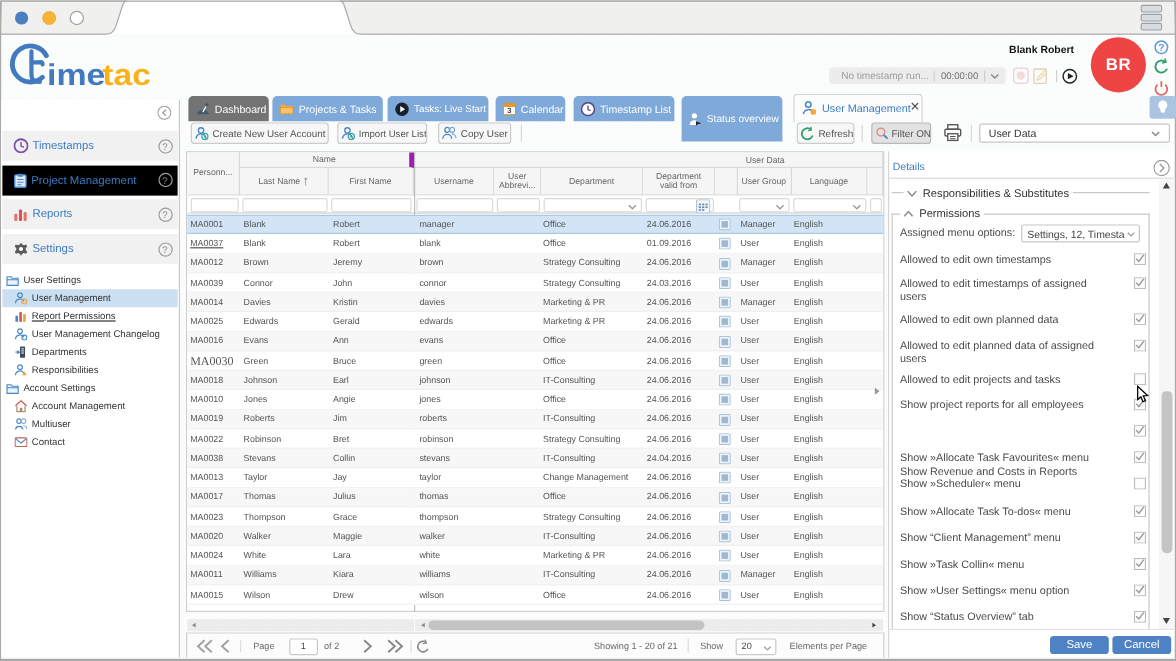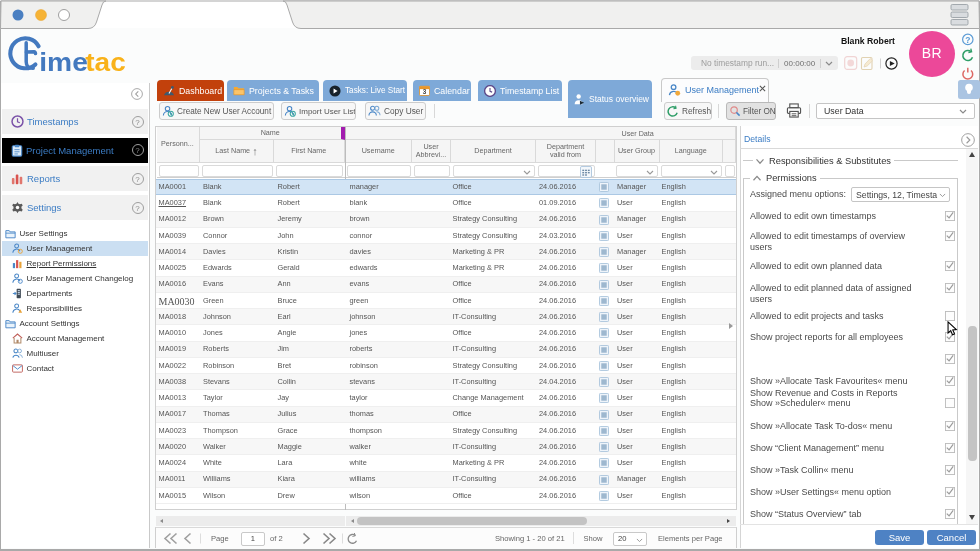--- a/index.html
+++ b/index.html
@@ -50,39 +50,39 @@
 <circle cx="6.7" cy="7" r="3.4" fill="#e8a5a5"></circle>
 </g>
 <g opacity="0.5">
 <rect x="17.5" y="1.5" width="10.5" height="12" rx="1.2" fill="none" stroke="#c9a96a" stroke-width="1.1"></rect>
 <path d="M20,11 L21,8 L26.2,2.6 L28.5,4.8 L23.2,10 Z" fill="#f3d9a8" stroke="#c9a96a" stroke-width="0.7"></path>
 </g>
 <line x1="36.5" y1="2.5" x2="36.5" y2="12.5" stroke="#d0d0d0"></line>
 <circle cx="47.5" cy="7.5" r="5.6" fill="none" stroke="#222" stroke-width="1.2"></circle>
 <path d="M45.9,4.9 L50.7,7.5 L45.9,10.1 Z" fill="#222"></path>
 </svg>
-<div class="abs" style="left:909px;top:30.5px;width:46px;height:46px;border-radius:50%;background:#ec4899;color:#fff;font-size:14px;font-weight:normal;text-align:center;line-height:45px;letter-spacing:0.5px;">BR</div>
+<div class="abs" style="left:909px;top:30.5px;width:46px;height:46px;border-radius:50%;background:#ef4444;color:#fff;font-size:14px;font-weight:bold;text-align:center;line-height:45px;letter-spacing:0.5px;">BR</div>
 <svg class="abs" style="left:956px;top:32px" width="24" height="68" viewBox="0 0 24 68">
 <circle cx="11.8" cy="7.4" r="5.2" fill="none" stroke="#5b9bd5" stroke-width="1.2"></circle>
 <text x="11.8" y="10.6" text-anchor="middle" font-size="8.5" font-weight="bold" fill="#5b9bd5" font-family="Liberation Sans, sans-serif">?</text>
 <g stroke="#2f9e68" stroke-width="1.6" fill="none">
 <path d="M16.5,25.3 A 5,5 0 1 1 15.1,19.7"></path>
 <path d="M14.8,16.6 L15.6,19.8 L12.4,20.5" stroke-width="1.3"></path>
 </g>
 <g stroke="#dd6864" stroke-width="1.5" fill="none">
 <path d="M8.6,38.5 A 4.9,4.9 0 1 0 15,38.5"></path>
 <line x1="11.8" y1="35.8" x2="11.8" y2="40.5"></line>
 </g>
 <rect x="2" y="48" width="22" height="19" rx="2.5" fill="#aac4e2"></rect>
 <g fill="#fff">
       <circle cx="13" cy="55.5" r="3.8"></circle>
       <path d="M11,57.5 h4 v2.6 a2,2 0 0 1 -4,0 Z"></path>
     </g>
 </svg>
-<div class="abs" style="left:157px;top:80px;width:67px;height:21px;background:#c2410c;border-radius:4px 4px 0 0;color:#fff;font-size:8.8px;display:flex;align-items:center;white-space:nowrap;overflow:hidden;"><span style="margin:0 4px 0 6px;display:flex;">
+<div class="abs" style="left:157px;top:80px;width:67px;height:21px;background:#737373;border-radius:4px 4px 0 0;color:#fff;font-size:8.8px;display:flex;align-items:center;white-space:nowrap;overflow:hidden;"><span style="margin:0 4px 0 6px;display:flex;">
       <svg width="12" height="11" viewBox="0 0 14 13">
         <path d="M1,12 A6.5,6.5 0 0 1 13,12 Z" fill="#3d5a70"></path>
         <path d="M7,10 L11,3" stroke="#fff" stroke-width="1.3"></path>
         <circle cx="11" cy="3" r="1.7" fill="#3d5a70"></circle>
       </svg>
     </span>Dashboard</div>
 <div class="abs" style="left:227px;top:80px;width:92px;height:21px;background:#7ea9d8;border-radius:4px 4px 0 0;color:#fff;font-size:8.8px;display:flex;align-items:center;white-space:nowrap;overflow:hidden;"><span style="margin:0 4px 0 6px;display:flex;">
       <svg width="12" height="11" viewBox="0 0 14 12">
         <path d="M1,2 h4 l1.5,1.5 H13 V11 H1 Z" fill="#f6a933"></path>
         <path d="M1,5 h12 v6 h-12 Z" fill="#fbc469" stroke="#e0922a" stroke-width="0.7"></path>
@@ -706,21 +706,21 @@
 <div class="abs" style="left:750px;top:189px;font-size:9px;color:#4a4a4a;">Assigned menu options:</div>
 <div class="abs" style="left:851px;top:186.5px;width:99px;height:15.5px;background:#fff;border:1px solid #c5c5c5;border-radius:2px;font-size:8.7px;color:#444;overflow:hidden;white-space:nowrap;"><span style="margin-left:4px;line-height:14px;display:inline-block;">Settings, 12, Timesta</span>
 <svg style="position:absolute;right:3px;top:5.5px" width="7" height="4.5" viewBox="0 0 8 5">
       <path d="M1,1 L4,4 L7,1" fill="none" stroke="#999" stroke-width="1.1"></path>
     </svg></div>
 <div class="abs" style="left:750px;top:211px;width:172px;font-size:9px;color:#4a4a4a;line-height:10.5px;">Allowed to edit own timestamps</div>
 <svg class="abs" style="left:944.5px;top:211px" width="10" height="10" viewBox="0 0 11 11">
     <rect x="0.5" y="0.5" width="10" height="10" fill="#fdfdfd" stroke="#bbb"></rect>
     <path d="M2,5 L4.5,7.5 L9,1.5" fill="none" stroke="#9a9a9a" stroke-width="1.3"></path>
   </svg>
-<div class="abs" style="left:750px;top:231px;width:172px;font-size:9px;color:#4a4a4a;line-height:10.5px;">Allowed to edit timestamps of overview users</div>
+<div class="abs" style="left:750px;top:231px;width:172px;font-size:9px;color:#4a4a4a;line-height:10.5px;">Allowed to edit timestamps of assigned users</div>
 <svg class="abs" style="left:944.5px;top:231px" width="10" height="10" viewBox="0 0 11 11">
     <rect x="0.5" y="0.5" width="10" height="10" fill="#fdfdfd" stroke="#bbb"></rect>
     <path d="M2,5 L4.5,7.5 L9,1.5" fill="none" stroke="#9a9a9a" stroke-width="1.3"></path>
   </svg>
 <div class="abs" style="left:750px;top:261px;width:172px;font-size:9px;color:#4a4a4a;line-height:10.5px;">Allowed to edit own planned data</div>
 <svg class="abs" style="left:944.5px;top:261px" width="10" height="10" viewBox="0 0 11 11">
     <rect x="0.5" y="0.5" width="10" height="10" fill="#fdfdfd" stroke="#bbb"></rect>
     <path d="M2,5 L4.5,7.5 L9,1.5" fill="none" stroke="#9a9a9a" stroke-width="1.3"></path>
   </svg>
 <div class="abs" style="left:750px;top:283px;width:172px;font-size:9px;color:#4a4a4a;line-height:10.5px;">Allowed to edit planned data of assigned users</div>

